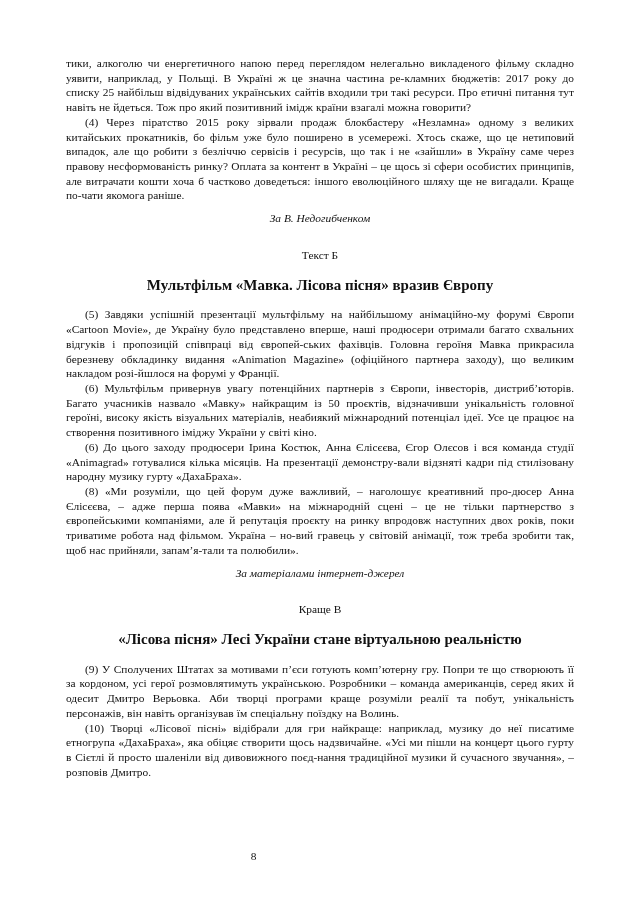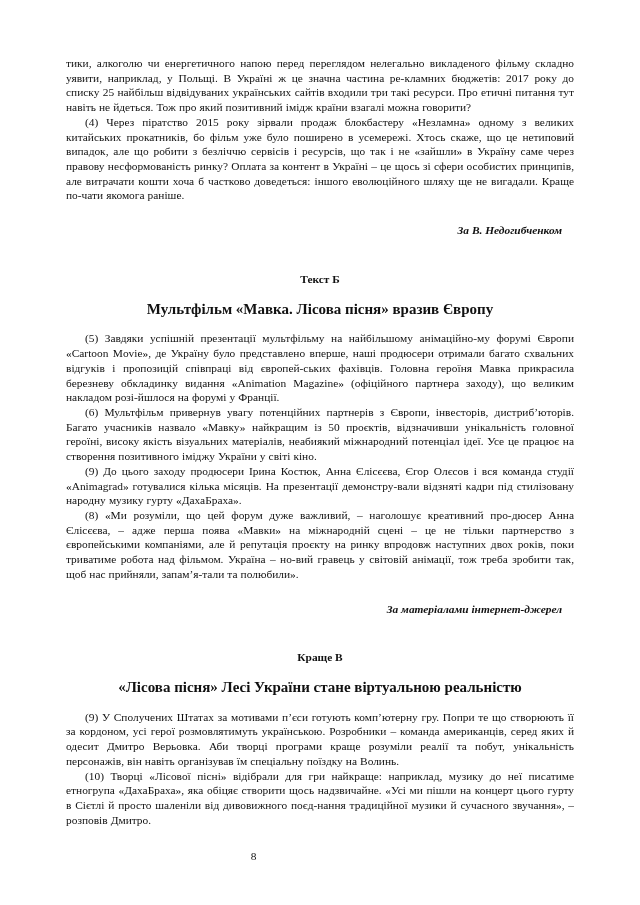--- a/index.html
+++ b/index.html
@@ -35,38 +35,38 @@
     text-justify: inter-word;
     hyphens: manual;
     word-spacing: 0.02em;
   }
 
   p.para.indent {
     text-indent: 19px;
   }
 
   .attribution {
-    margin: 12px;
+    margin: 0;
     font-size: 11.4px;
     line-height: 14.72px;
-    text-align: right;
+    text-align: center;
     font-style: italic;
-    font-weight: bold;
+    font-weight: normal;
   }
 
   .spacer-sm { height: 8px; }
   .spacer-md { height: 15px; }
   .spacer-lg { height: 22px; }
 
   .section-label {
     margin: 0;
     font-size: 11.4px;
     line-height: 14.72px;
     text-align: center;
-    font-weight: bold;
+    font-weight: normal;
   }
 
   .section-title {
     margin: 0;
     font-size: 15px;
     line-height: 14.72px;
     text-align: center;
     font-weight: bold;
   }
 
@@ -101,21 +101,21 @@
     <div class="spacer-md"></div>
 
     <p class="section-title">Мультфільм «Мавка. Лісова пісня» вразив Європу</p>
 
     <div class="spacer-md"></div>
 
     <p class="para indent">(5) Завдяки успішній презентації мультфільму на найбільшому анімаційно-му форумі Європи «Cartoon Movie», де Україну було представлено вперше, наші продюсери отримали багато схвальних відгуків і пропозицій співпраці від європей-ських фахівців. Головна героїня Мавка прикрасила березневу обкладинку видання «Animation Magazine» (офіційного партнера заходу), що великим накладом розі-йшлося на форумі у Франції.</p>
 
     <p class="para indent">(6) Мультфільм привернув увагу потенційних партнерів з Європи, інвесторів, дистриб’юторів. Багато учасників назвало «Мавку» найкращим із 50 проєктів, відзначивши унікальність головної героїні, високу якість візуальних матеріалів, неабиякий міжнародний потенціал ідеї. Усе це працює на створення позитивного іміджу України у світі кіно.</p>
 
-    <p class="para indent">(9) До цього заходу продюсери Ірина Костюк, Анна Єлісєєва, Єгор Олєсов і вся команда студії «Animagrad» готувалися кілька місяців. На презентації демонстру-вали відзняті кадри під стилізовану народну музику гурту «ДахаБраха».</p>
+    <p class="para indent">(6) До цього заходу продюсери Ірина Костюк, Анна Єлісєєва, Єгор Олєсов і вся команда студії «Animagrad» готувалися кілька місяців. На презентації демонстру-вали відзняті кадри під стилізовану народну музику гурту «ДахаБраха».</p>
 
     <p class="para indent">(8) «Ми розуміли, що цей форум дуже важливий, – наголошує креативний про-дюсер Анна Єлісєєва, – адже перша поява «Мавки» на міжнародній сцені – це не тільки партнерство з європейськими компаніями, але й репутація проєкту на ринку впродовж наступних двох років, поки триватиме робота над фільмом. Україна – но-вий гравець у світовій анімації, тож треба зробити так, щоб нас прийняли, запам’я-тали та полюбили».</p>
 
     <div class="spacer-sm"></div>
 
     <p class="attribution">За матеріалами інтернет-джерел</p>
 
     <div class="spacer-lg"></div>
 
     <p class="section-label">Краще В</p>

